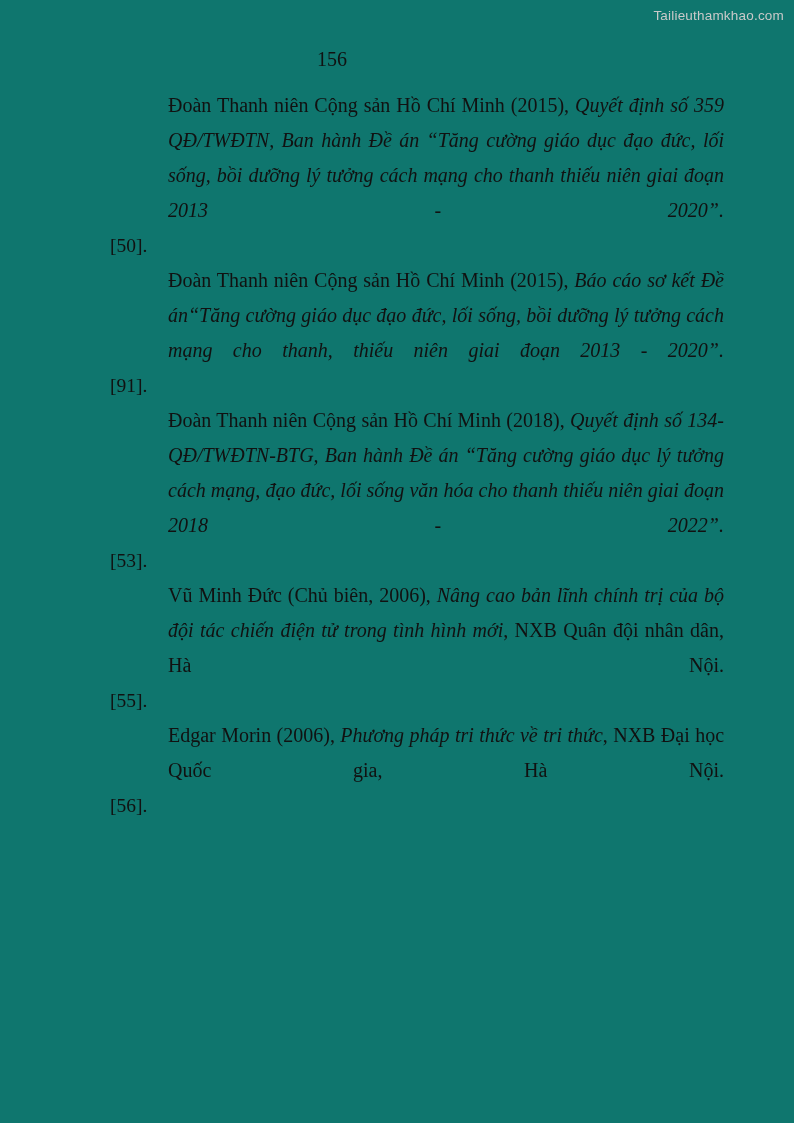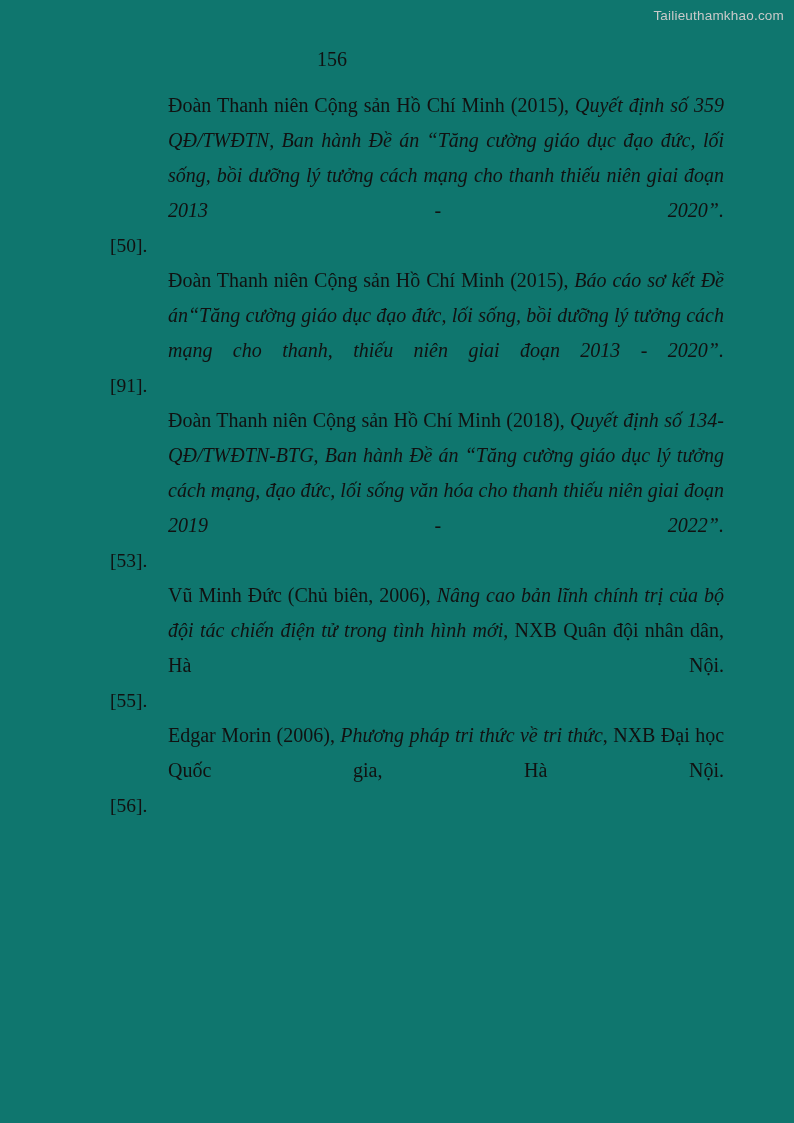--- a/index.html
+++ b/index.html
@@ -107,21 +107,21 @@
       <div class="ref-item">
         <div class="ref-label">[50].</div>
         <div class="ref-body">Đoàn Thanh niên Cộng sản Hồ Chí Minh (2015), <i>Quyết định số 359 QĐ/TWĐTN, Ban hành Đề án “Tăng cường giáo dục đạo đức, lối sống, bồi dưỡng lý tưởng cách mạng cho thanh thiếu niên giai đoạn 2013 - 2020”.</i></div>
       </div>
       <div class="ref-item">
         <div class="ref-label">[91].</div>
         <div class="ref-body">Đoàn Thanh niên Cộng sản Hồ Chí Minh (2015), <i>Báo cáo sơ kết Đề án“Tăng cường giáo dục đạo đức, lối sống, bồi dưỡng lý tưởng cách mạng cho thanh, thiếu niên giai đoạn 2013 - 2020”.</i></div>
       </div>
       <div class="ref-item">
         <div class="ref-label">[53].</div>
-        <div class="ref-body">Đoàn Thanh niên Cộng sản Hồ Chí Minh (2018), <i>Quyết định số 134-QĐ/TWĐTN-BTG, Ban hành Đề án “Tăng cường giáo dục lý tưởng cách mạng, đạo đức, lối sống văn hóa cho thanh thiếu niên giai đoạn 2019 - 2022”.</i></div>
+        <div class="ref-body">Đoàn Thanh niên Cộng sản Hồ Chí Minh (2018), <i>Quyết định số 134-QĐ/TWĐTN-BTG, Ban hành Đề án “Tăng cường giáo dục lý tưởng cách mạng, đạo đức, lối sống văn hóa cho thanh thiếu niên giai đoạn 2018 - 2022”.</i></div>
       </div>
       <div class="ref-item">
         <div class="ref-label">[55].</div>
         <div class="ref-body">Vũ Minh Đức (Chủ biên, 2006), <i>Nâng cao bản lĩnh chính trị của bộ đội tác chiến điện tử trong tình hình mới</i>, NXB Quân đội nhân dân, Hà Nội.</div>
       </div>
       <div class="ref-item">
         <div class="ref-label">[56].</div>
         <div class="ref-body">Edgar Morin (2006), <i>Phương pháp tri thức về tri thức</i>, NXB Đại học Quốc gia, Hà Nội.</div>
       </div>
     </div>

